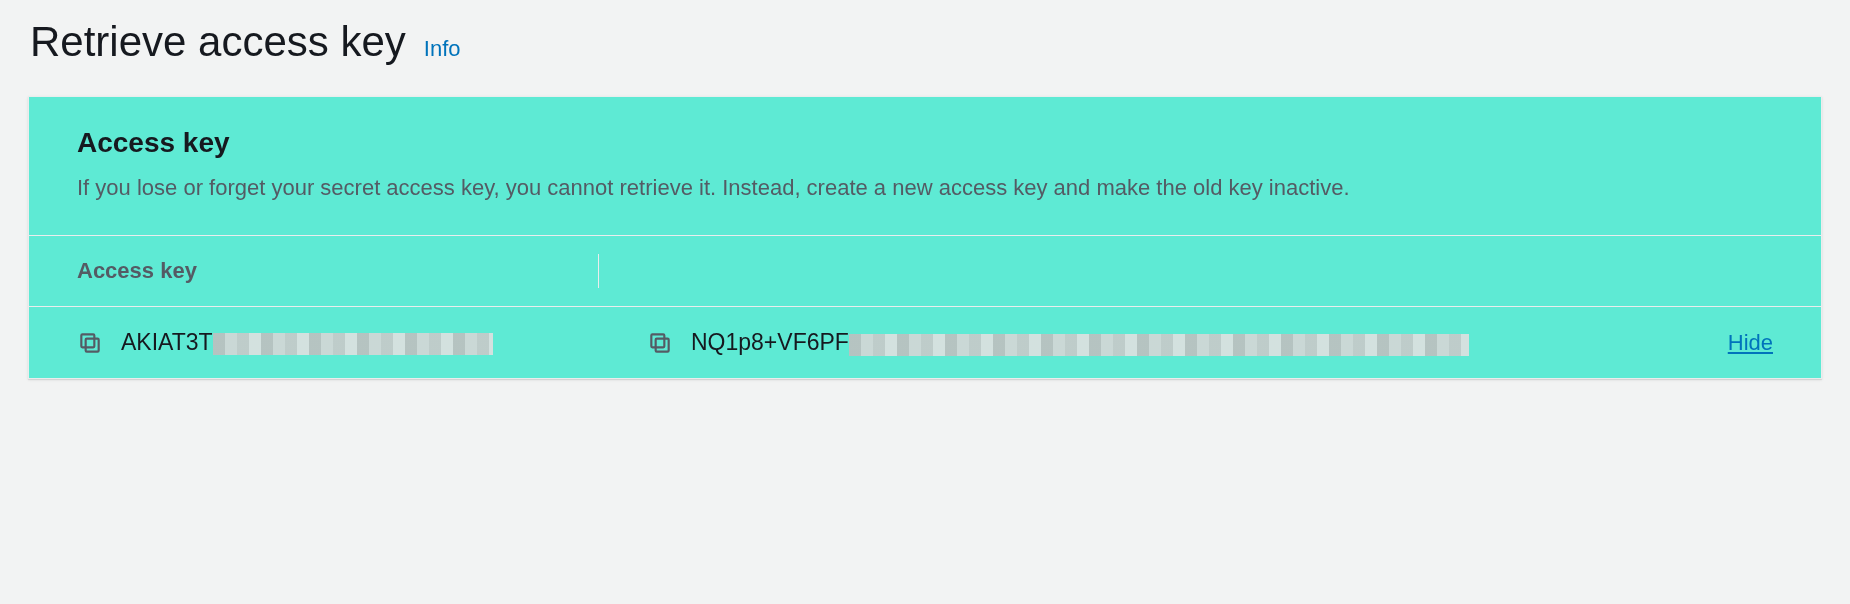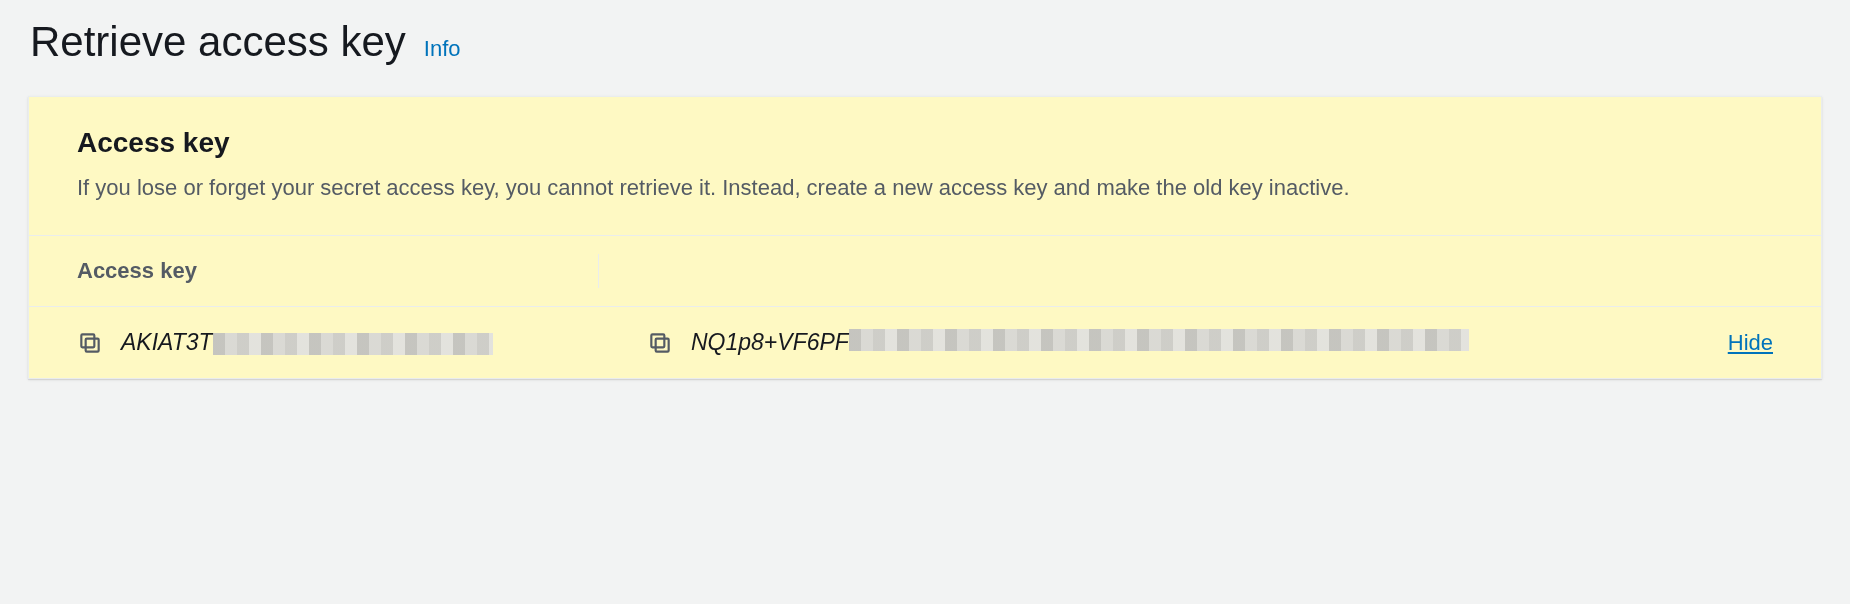--- a/index.html
+++ b/index.html
@@ -26,21 +26,21 @@
       color: #16191f;
     }
     .info-link {
       font-size: 22px;
       font-weight: 400;
       color: #0073bb;
       cursor: pointer;
     }
     .panel {
       margin: 0 28px;
-      background: #fef9c3;
+      background: #5eead4;
       border: 1px solid #eaeded;
       box-shadow: 0 1px 1px rgba(0,0,0,0.08), 0 1px 3px rgba(0,0,0,0.08);
     }
     .panel-header {
       padding: 30px 48px 30px 48px;
       border-bottom: 1px solid #eaeded;
     }
     .panel-title {
       font-size: 28px;
       font-weight: 700;
@@ -109,21 +109,20 @@
       width: 26px;
       height: 26px;
       stroke: #545b64;
       stroke-width: 2;
       fill: none;
     }
     .key-text {
       font-size: 23px;
       color: #16191f;
       white-space: nowrap;
-      font-style: italic;
     }
     .pixelated {
       display: inline-block;
       height: 22px;
       vertical-align: middle;
       position: relative;
       overflow: hidden;
     }
     .pixelated::before {
       content: "";
@@ -142,21 +141,21 @@
     .pix-a { width: 280px; }
     .pix-b { width: 620px; }
     .secret-right {
       display: flex;
       align-items: center;
       gap: 30px;
       flex: 1;
     }
     .secret-value {
       display: flex;
-      align-items: flex-start;
+      align-items: flex-end;
       gap: 0;
       flex: 1;
     }
     .hide-link {
       font-size: 22px;
       font-weight: 400;
       color: #0073bb;
       text-decoration: underline;
       cursor: pointer;
       margin-left: auto;

